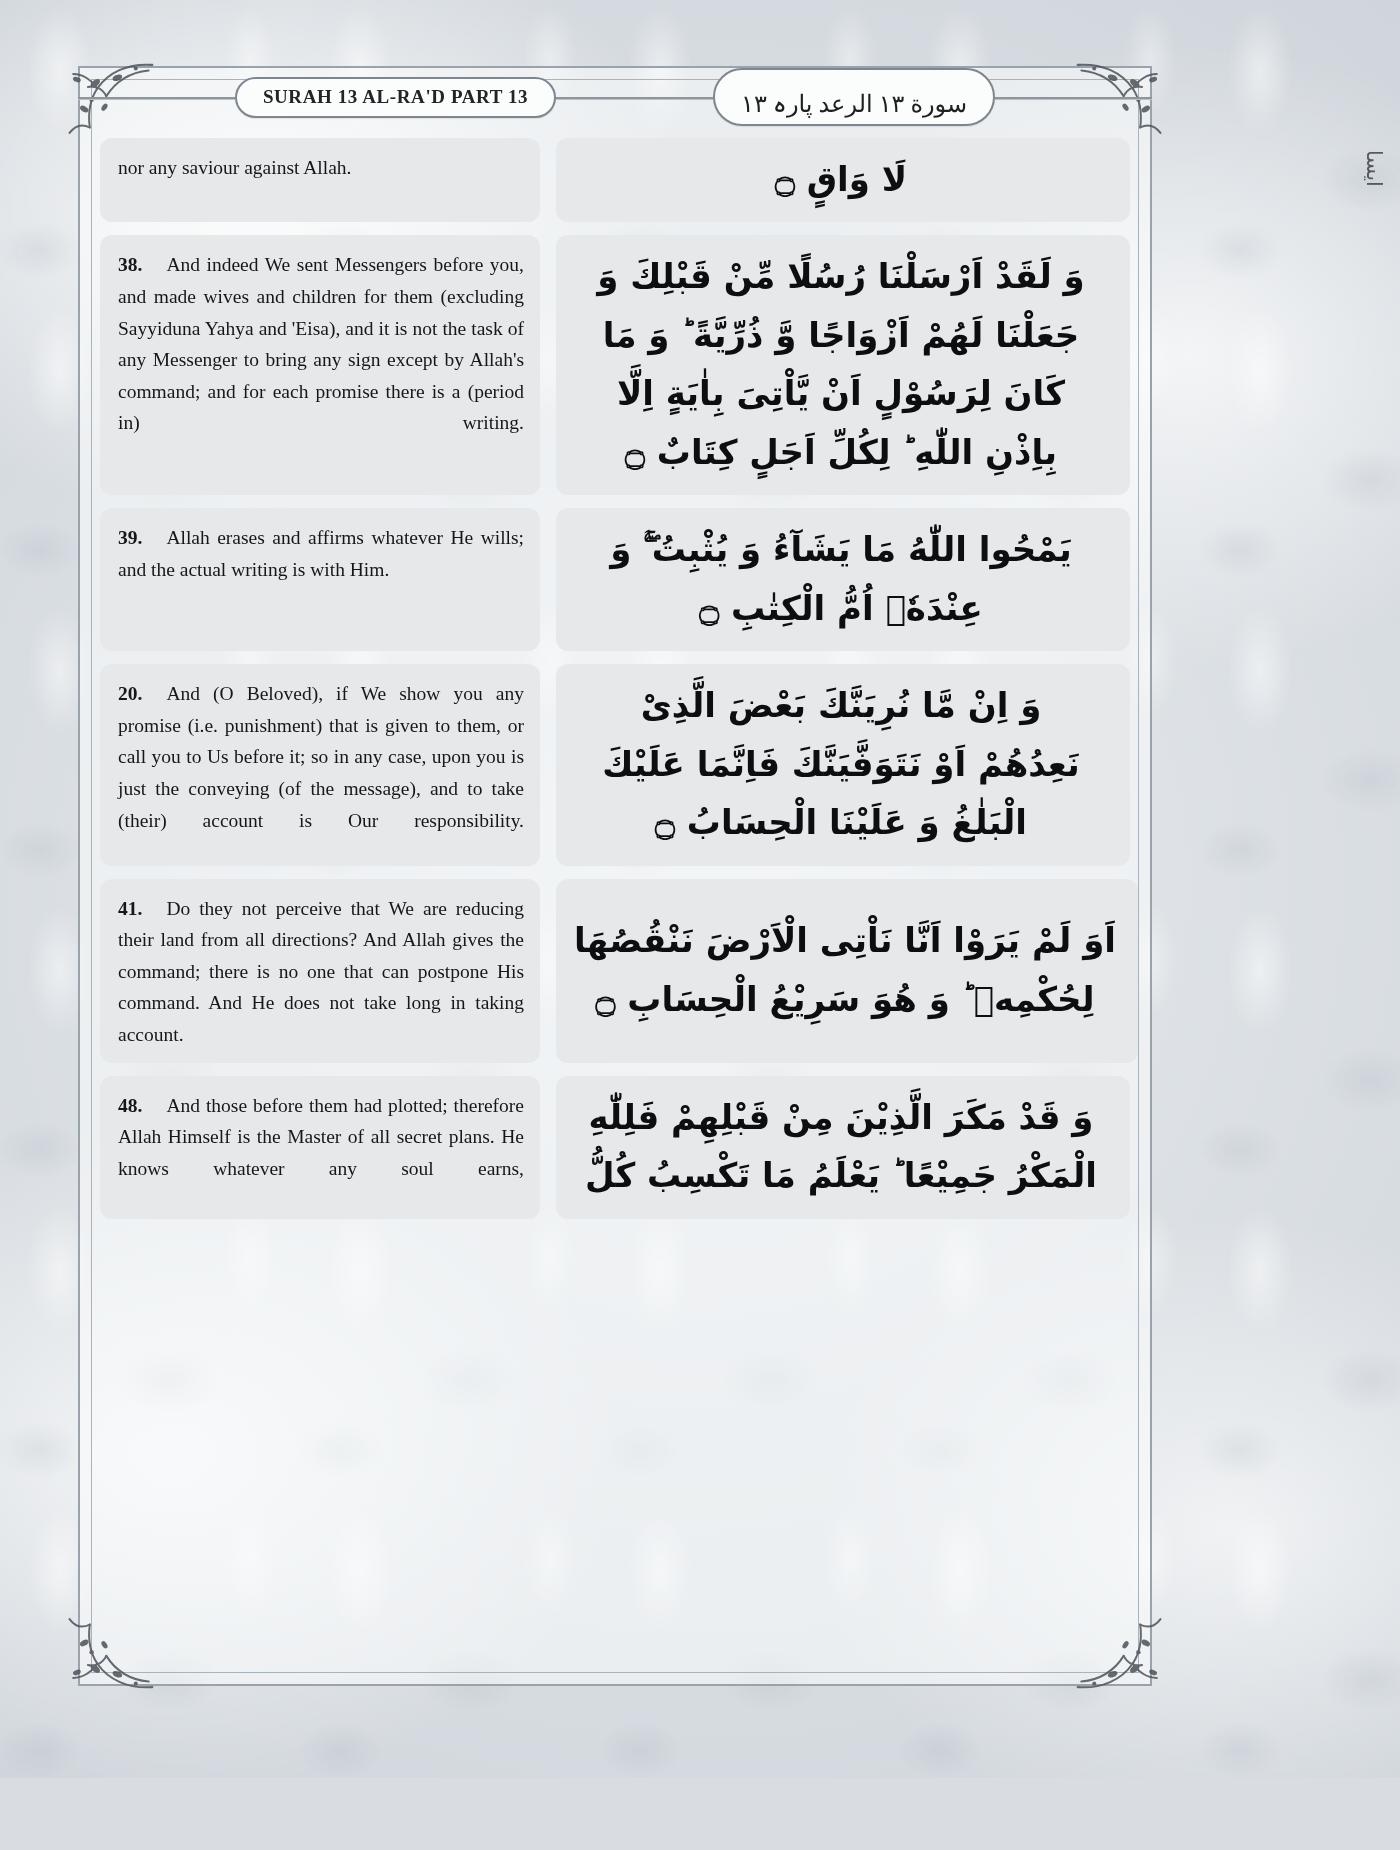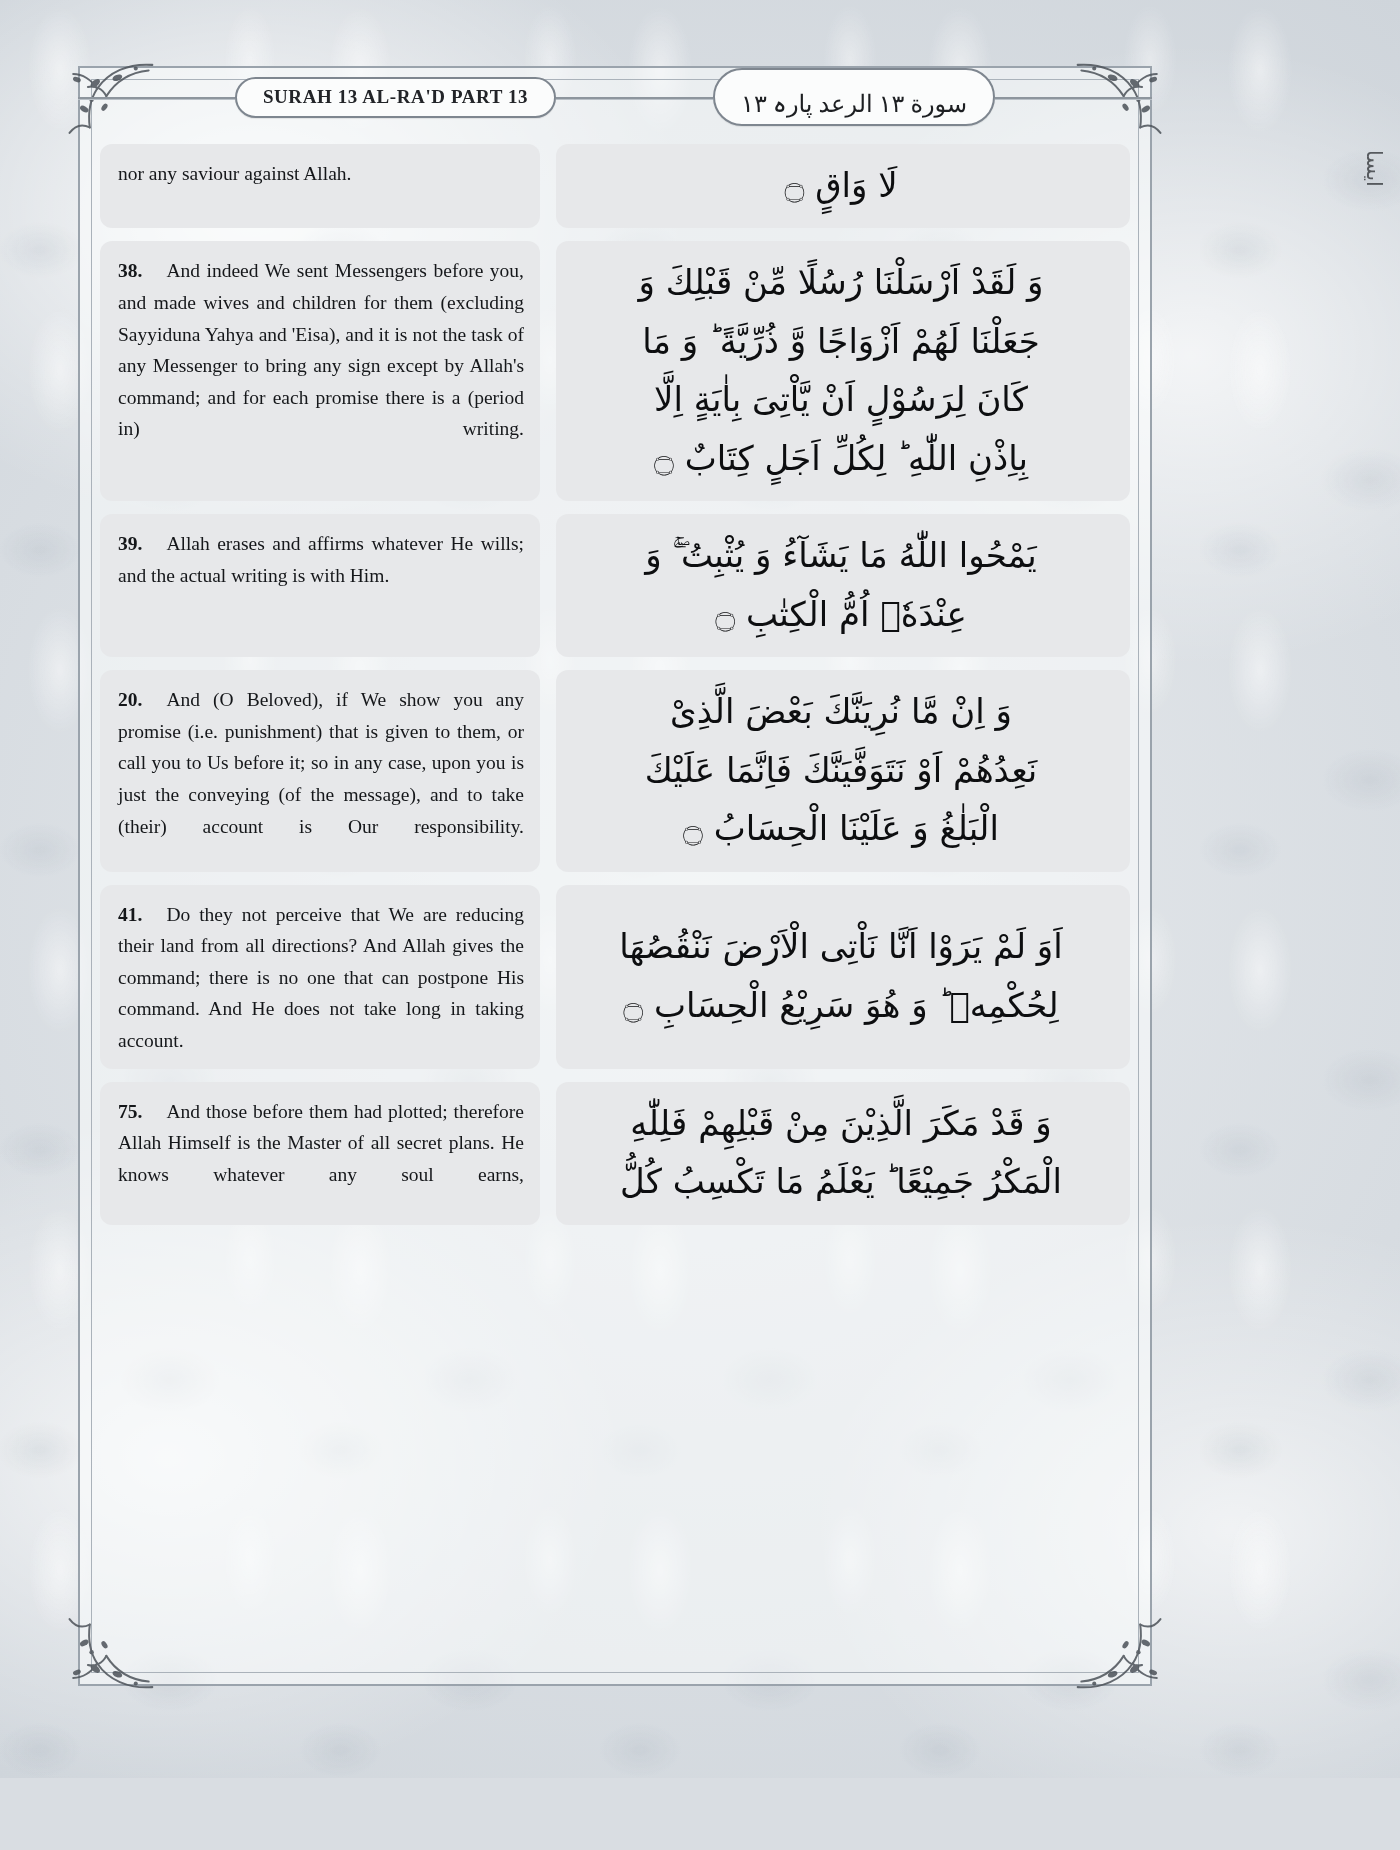--- a/index.html
+++ b/index.html
@@ -114,21 +114,21 @@
     font-size: 24px;
     color: #1d1f22;
     padding: 20px 26px 6px 26px;
     direction: rtl;
   }
 
   
   #content {
     position: absolute;
     left: 100px;
-    top: 144px;
+    top: 138px;
     width: 1030px;
     height: 1320px;
     z-index: 5;
   }
   .verse-row {
     display: flex;
     gap: 16px;
     margin-bottom: 13px;
     align-items: stretch;
   }
@@ -155,21 +155,21 @@
     direction: rtl;
     text-align: center;
     font-size: 34px;
     line-height: 1.72;
     color: #0d0e10;
     font-family: "DejaVu Sans", sans-serif;
     display: flex;
     flex-direction: column;
     justify-content: center;
   }
-  .ar-line { white-space: nowrap; }
+  .ar-line { white-space: nowrap; font-weight: bold; }
   .vnum {
     font-weight: 700;
     margin-right: 24px;
   }
 
   
   #margin-note {
     position: absolute;
     right: 14px;
     top: 150px;
@@ -385,21 +385,21 @@
         <span class="vnum">41.</span><span>Do they not perceive that We are reducing their land from all directions? And Allah gives the command; there is no one that can postpone His command. And He does not take long in taking account.</span>
       </div>
       <div class="cell ar">
         <div class="ar-line">اَوَ لَمْ يَرَوْا اَنَّا نَاْتِی الْاَرْضَ نَنْقُصُهَا</div>
         <div class="ar-line">لِحُكْمِهٖ ؕ وَ هُوَ سَرِيْعُ الْحِسَابِ ۝</div>
       </div>
     </div>
 
     <div class="verse-row">
       <div class="cell en">
-        <span class="vnum">75.</span><span>And those before them had plotted; therefore Allah Himself is the Master of all secret plans. He knows whatever any soul earns,</span>
+        <span class="vnum">48.</span><span>And those before them had plotted; therefore Allah Himself is the Master of all secret plans. He knows whatever any soul earns,</span>
       </div>
       <div class="cell ar">
         <div class="ar-line">وَ قَدْ مَكَرَ الَّذِيْنَ مِنْ قَبْلِهِمْ فَلِلّٰهِ</div>
         <div class="ar-line">الْمَكْرُ جَمِيْعًا ؕ يَعْلَمُ مَا تَكْسِبُ كُلُّ</div>
       </div>
     </div>
 
   </div>
 
 

